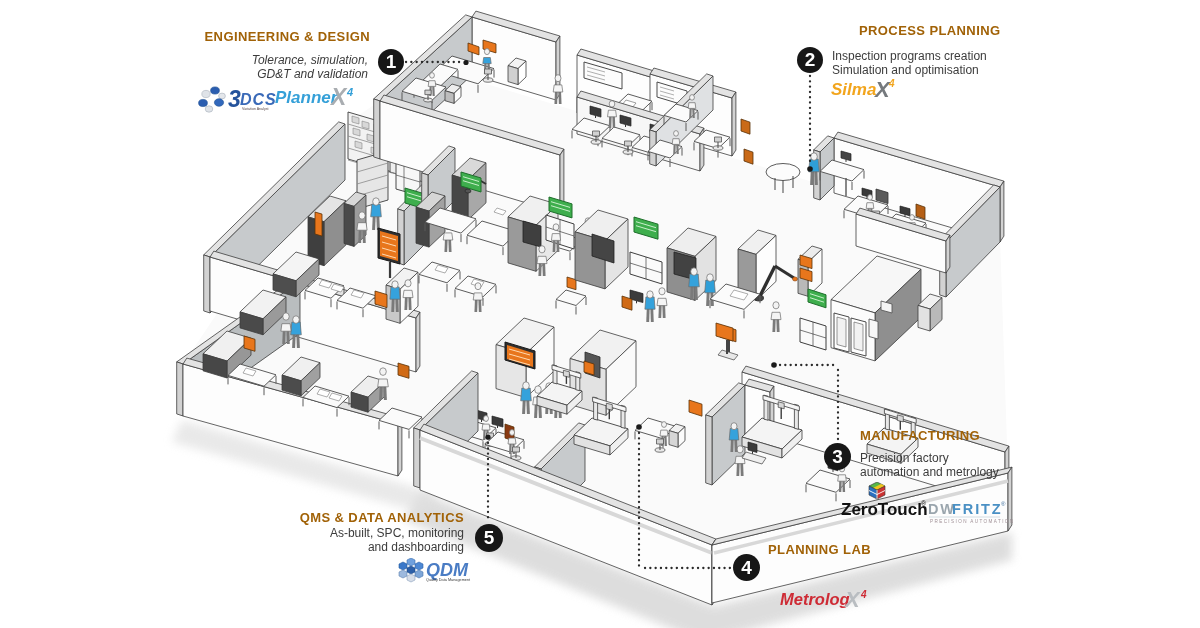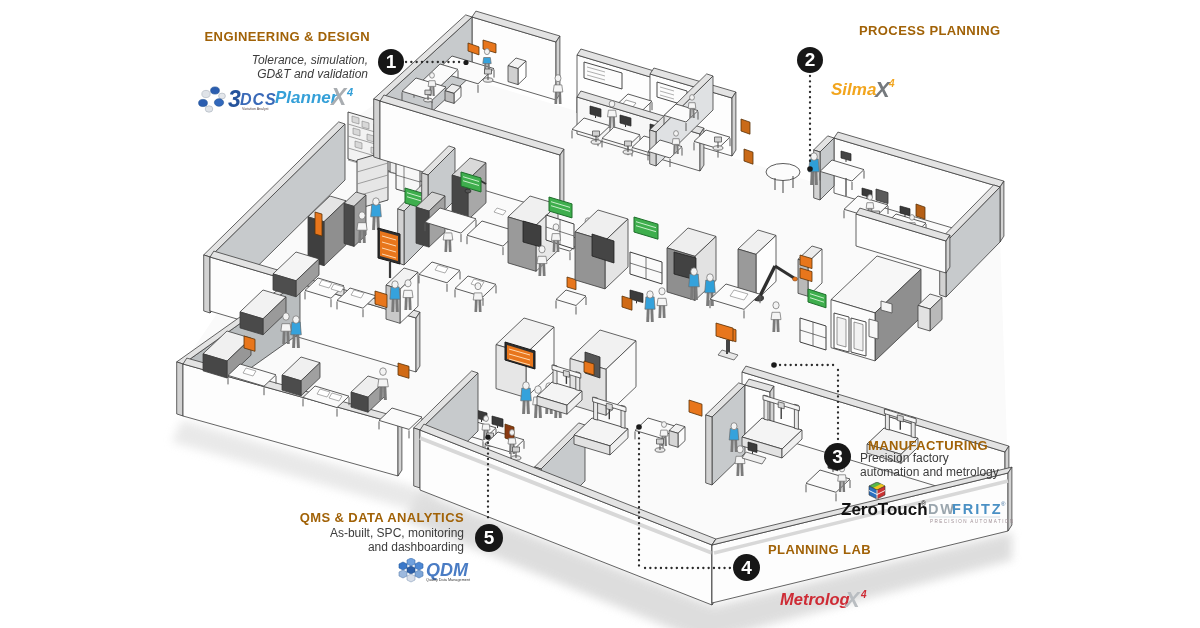--- a/index.html
+++ b/index.html
@@ -883,31 +883,32 @@
 </svg></div>
 
 <div class="t" style="left:275px;top:84px;width:95px;height:26px;">
 <svg width="95" height="26">
 <text x="0" y="19" font-family="Liberation Sans" font-style="italic" font-weight="bold" font-size="17" fill="#35a0d8">Planner</text>
 <text x="56" y="21" font-family="Liberation Sans" font-style="italic" font-weight="bold" font-size="23" fill="#a9adb1">X</text>
 <text x="72" y="12" font-family="Liberation Sans" font-style="italic" font-weight="bold" font-size="11" fill="#35a0d8">4</text>
 </svg></div>
 
 <div class="t title" style="left:832px;top:23px;margin-left:27px;">PROCESS PLANNING</div>
+<div class="t body" style="left:832px;top:50px;">Inspection programs creation<br>Simulation and optimisation</div>
 
 <div class="num" style="left:797px;top:47px;width:26px;height:26px;line-height:26px;">2</div>
 
 <div class="t" style="left:831px;top:78px;width:80px;height:24px;">
 <svg width="80" height="24">
 <text x="0" y="17" font-family="Liberation Sans" font-style="italic" font-weight="bold" font-size="17" fill="#f2a51d">Silma</text>
 <text x="44" y="19" font-family="Liberation Sans" font-style="italic" font-weight="bold" font-size="22" fill="#75797d">X</text>
 <text x="58" y="9" font-family="Liberation Sans" font-style="italic" font-weight="bold" font-size="10" fill="#f2a51d">4</text>
 </svg></div>
 
-<div class="t title" style="left:860px;top:438px;margin-left:8px;">MANUFACTURING</div>
+<div class="t title" style="left:860px;top:428px;">MANUFACTURING</div>
 <div class="t body" style="left:860px;top:452px;">Precision factory<br>automation and metrology</div>
 
 <div class="num" style="left:824px;top:443px;width:27px;height:27px;line-height:27px;">3</div>
 
 <div class="t" style="left:841px;top:482px;width:170px;height:45px;">
 <svg width="190" height="45">
 <g transform="translate(28,0)">
 <polygon points="8,0 16,4 8,8 0,4" fill="#58b747" stroke="#333" stroke-width="0.6"></polygon>
 <polygon points="12,2 16,4 8,8 4,6" fill="#f2c41d" stroke="none"></polygon>
 <polygon points="0,4 8,8 8,17 0,13" fill="#2a6fc0" stroke="#333" stroke-width="0.6"></polygon>

